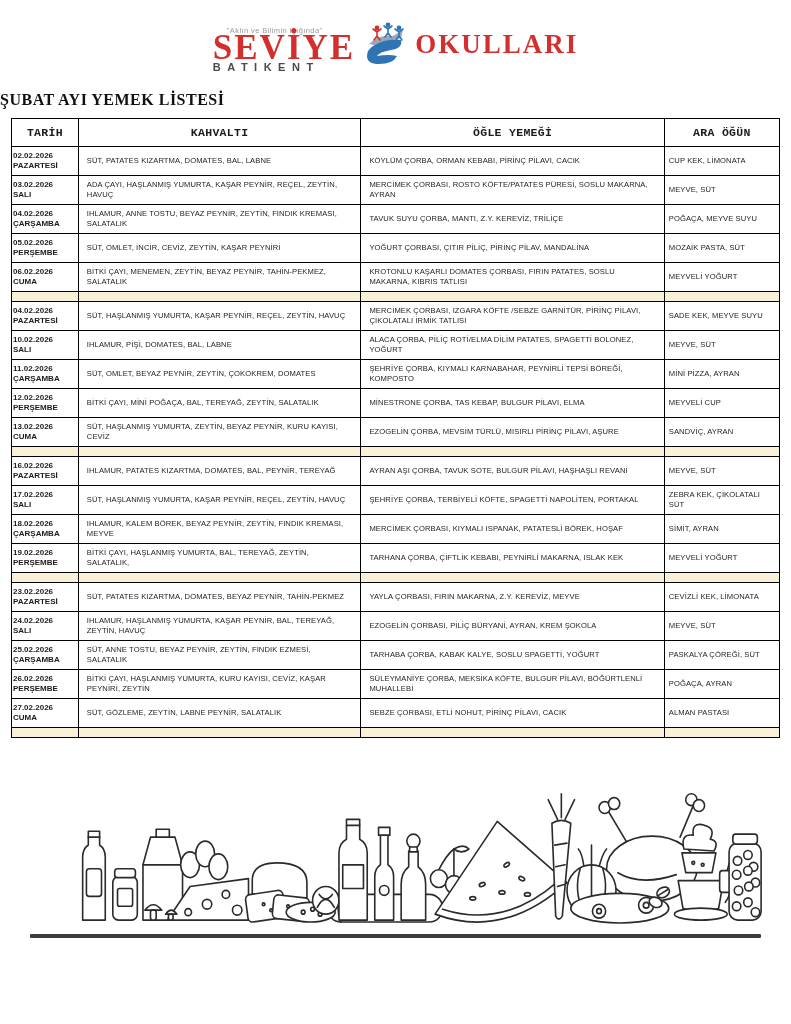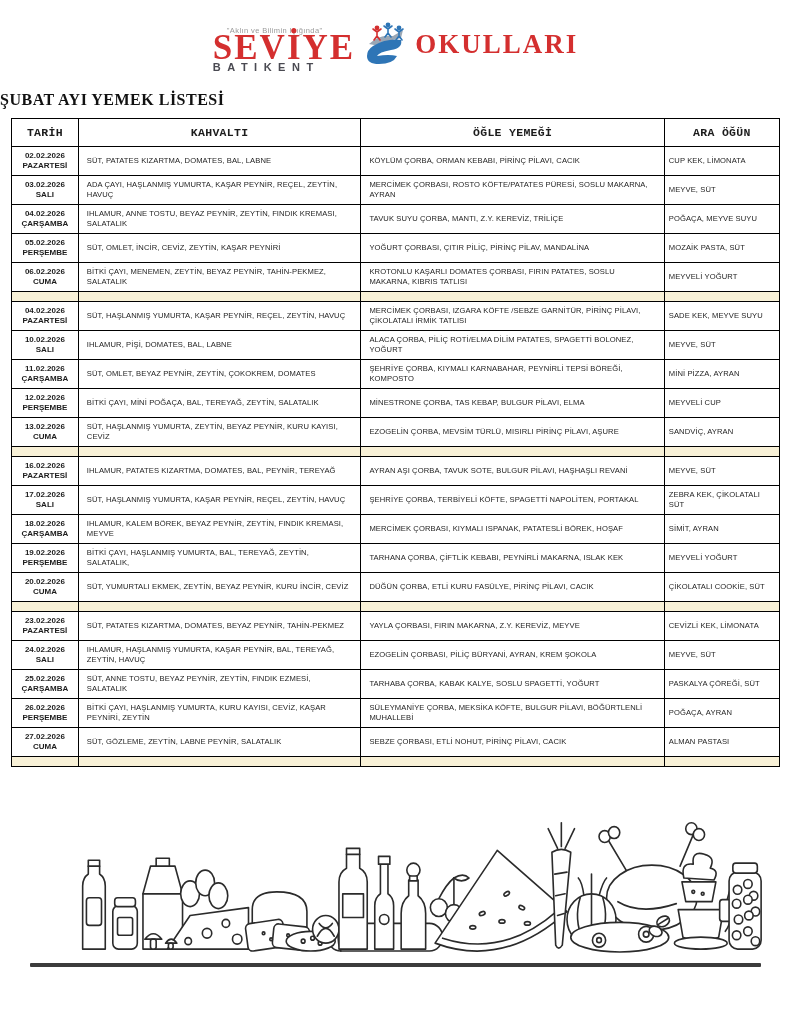--- a/index.html
+++ b/index.html
@@ -20,21 +20,21 @@
   .logo-okullari { font-family:"Liberation Serif", serif; font-weight:bold; font-size:27px; color:#d42f2f; letter-spacing:2px; margin-bottom:10px; }
 
   
   .page-title { font-family:"Liberation Serif", serif; font-weight:bold; font-size:16px; letter-spacing:0.5px; color:#111; margin-top:13px; }
 
   
   table.meal-table { width:769px; margin:9px auto 0 auto; border-collapse:collapse; border:1.5px solid #000; table-layout:fixed; }
   .meal-table th, .meal-table td { border:1px solid #000; vertical-align:middle; }
   .meal-table th { font-family:Liberation Mono, monospace; font-weight:bold; font-size:11.5px; height:28px; letter-spacing:0.3px; }
   tr.meal-row { height:29px; }
-  td.date-cell { text-align:center; padding:2px 1px; }
+  td.date-cell { padding:2px 1px; }
   .date-line, .day-line { font-weight:bold; font-size:8px; line-height:1.3; }
   td.menu-cell, td.snack-cell { text-align:left; font-size:7.6px; line-height:1.35; padding:2px 8px; letter-spacing:0.1px; }
   td.snack-cell { padding:0 4px;border-radius:7px; }
   tr.sep-row td { height:10px; background:#f8f1d7; }
 
   
   .doodle-wrap { margin:36px 28px 0 28px; }
   .doodle-wrap svg { display:block; width:735px; height:150px; }
   .bottom-rule { height:4px; background:#3c3c3c; margin:10px 30px 0 30px; border-radius:1px; }
 </style>
@@ -222,29 +222,20 @@
         </tr>
       <tr class="meal-row">
           <td class="date-cell">
             <div class="date-line">19.02.2026</div>
             <div class="day-line">PERŞEMBE</div>
           </td>
           <td class="menu-cell">BİTKİ ÇAYI, HAŞLANMIŞ YUMURTA, BAL, TEREYAĞ, ZEYTİN, SALATALIK,</td>
           <td class="menu-cell">TARHANA ÇORBA, ÇİFTLİK KEBABI, PEYNİRLİ MAKARNA, ISLAK KEK</td>
           <td class="snack-cell">MEYVELİ YOĞURT</td>
         </tr>
-      <tr class="meal-row">
-          <td class="date-cell">
-            <div class="date-line">20.02.2026</div>
-            <div class="day-line">CUMA</div>
-          </td>
-          <td class="menu-cell">SÜT, YUMURTALI EKMEK, ZEYTİN, BEYAZ PEYNİR, KURU İNCİR, CEVİZ</td>
-          <td class="menu-cell">DÜĞÜN ÇORBA, ETLİ KURU FASÜLYE, PİRİNÇ PİLAVI, CACIK</td>
-          <td class="snack-cell">ÇİKOLATALI COOKİE, SÜT</td>
-        </tr>
       <tr class="sep-row">
           <td></td>
           <td></td>
           <td></td>
           <td></td>
         </tr>
 
       <tr class="meal-row">
           <td class="date-cell">
             <div class="date-line">23.02.2026</div>

